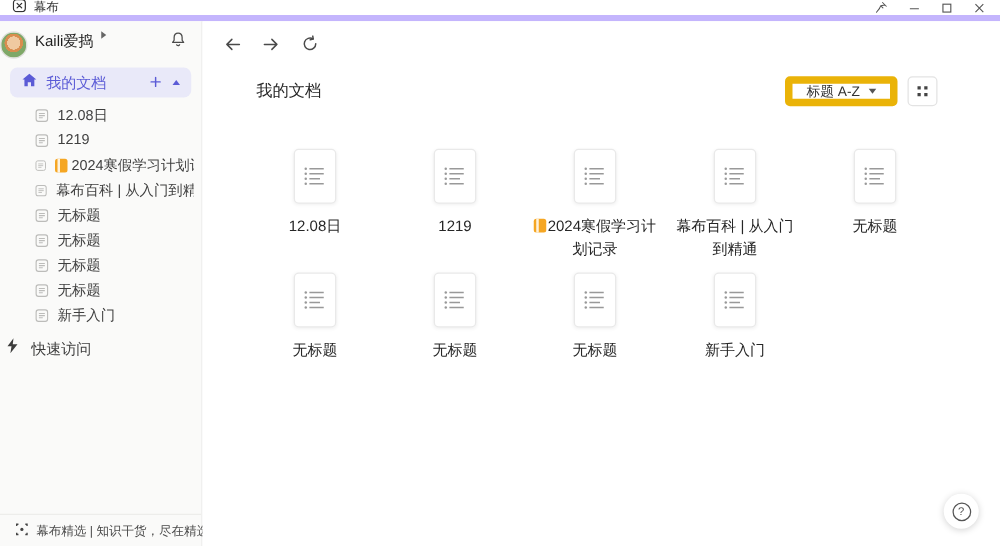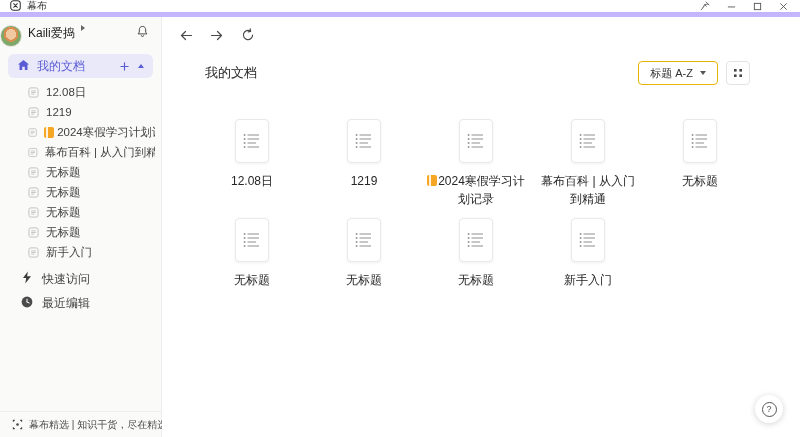--- a/index.html
+++ b/index.html
@@ -43,36 +43,36 @@
   .root-actions { margin-left:auto; display:flex; align-items:center; gap:9px; }
   .caret-up { width:0; height:0; border-bottom:4px solid #5b5bd6; border-left:3.5px solid transparent; border-right:3.5px solid transparent; }
 
   .doc-list { list-style:none; margin-top:2px; }
   .doc-item { height:20px; display:flex; align-items:center; gap:7px; padding-left:28px; padding-right:6px; cursor:pointer; }
   .doc-label { font-size:11.5px; color:#3f3f3f; white-space:nowrap; overflow:hidden; }
   .notebook { width:10px; height:11px; flex:0 0 10px; background:#f5a623; border-radius:2px; position:relative; }
   .notebook::after { content:""; position:absolute; left:2px; top:0; bottom:0; width:1.5px; background:#fff; opacity:.85; }
 
   .side-links { margin-top:5px; }
-  .side-link { height:24px; display:flex; align-items:center; gap:9px; padding-left:21px; cursor:pointer; }
+  .side-link { height:24px; display:flex; align-items:center; gap:9px; padding-left:4px; cursor:pointer; }
   .side-link-label { font-size:12px; color:#3f3f3f; }
 
   .sidebar-footer { margin-top:auto; border-top:1px solid #ededeb; height:26px; display:flex; align-items:center;
                     gap:6px; padding:0 12px; cursor:pointer; }
   .footer-label { font-size:10px; color:#4a4a4a; white-space:nowrap; }
 
   
   .main { flex:1; position:relative; background:#fff; min-width:0; }
   .nav-toolbar { display:flex; align-items:center; gap:13px; padding:9px 0 0 15px; }
   .nav-btn { background:none; border:0; padding:2px; cursor:pointer; display:flex; }
 
   .main-header { display:flex; align-items:center; padding:17px 50px 0 43px; }
   .page-title { font-size:13px; color:#262626; font-weight:400; }
   .header-actions { margin-left:auto; display:flex; align-items:center; gap:8px; }
-  .sort-btn { height:24px; background:#fff; border:1px solid #eab308; border-radius:4px; display:flex; align-items:center;
+  .sort-btn { height:24px; background:#fff; border:6px solid #eab308; border-radius:4px; display:flex; align-items:center;
               gap:7px; padding:0 11px; font-size:11px; color:#333; cursor:pointer;
               font-family:"Liberation Sans","DejaVu Sans",sans-serif; }
   .caret-down { width:0; height:0; border-top:4px solid #555; border-left:3.5px solid transparent; border-right:3.5px solid transparent; }
   .grid-btn { width:24px; height:24px; background:#fff; border:1px solid #e3e3e3; border-radius:4px;
               display:flex; align-items:center; justify-content:center; cursor:pointer; }
 
   .cards { display:grid; grid-template-columns:repeat(5,112px); padding:34px 0 0 34px; row-gap:10px; }
   .card { display:flex; flex-direction:column; align-items:center; cursor:pointer; }
   .card-box { width:34px; height:44px; background:#fff; border:1px solid #e9e9e9; border-radius:4px;
               box-shadow:0 1px 3px rgba(0,0,0,0.06); display:flex; align-items:center; justify-content:center; }
@@ -226,29 +226,20 @@
 
       <div class="side-links">
         <div class="side-link">
           <span>
             <svg width="12" height="13" viewBox="0 0 12 13">
                 <path d="M6.8 0.5 L2 7 H5.2 L4.3 12.5 L10 5.3 H6.2 Z" fill="#3c3c3c"></path>
               </svg>
           </span>
           <span class="side-link-label">快速访问</span>
         </div>
-        <div class="side-link">
-          <span>
-            <svg width="12" height="12" viewBox="0 0 12 12">
-                <circle cx="6" cy="6" r="5.4" fill="#4a4a4a"></circle>
-                <path d="M6 6 V3.2 M6 6 L8.2 7" stroke="#fff" stroke-width="1" stroke-linecap="round"></path>
-              </svg>
-          </span>
-          <span class="side-link-label">最近编辑</span>
-        </div>
       </div>
 
       <div class="sidebar-footer">
         <span>
           <svg width="11" height="11" viewBox="0 0 12 12">
               <path d="M1.5 3 V1.5 H3 M9 1.5 H10.5 V3 M10.5 9 V10.5 H9 M3 10.5 H1.5 V9" fill="none" stroke="#444" stroke-width="1.2"></path>
               <circle cx="6" cy="6" r="1.4" fill="#444"></circle>
             </svg>
         </span>
         <span class="footer-label">幕布精选 | 知识干货，尽在精选</span>

